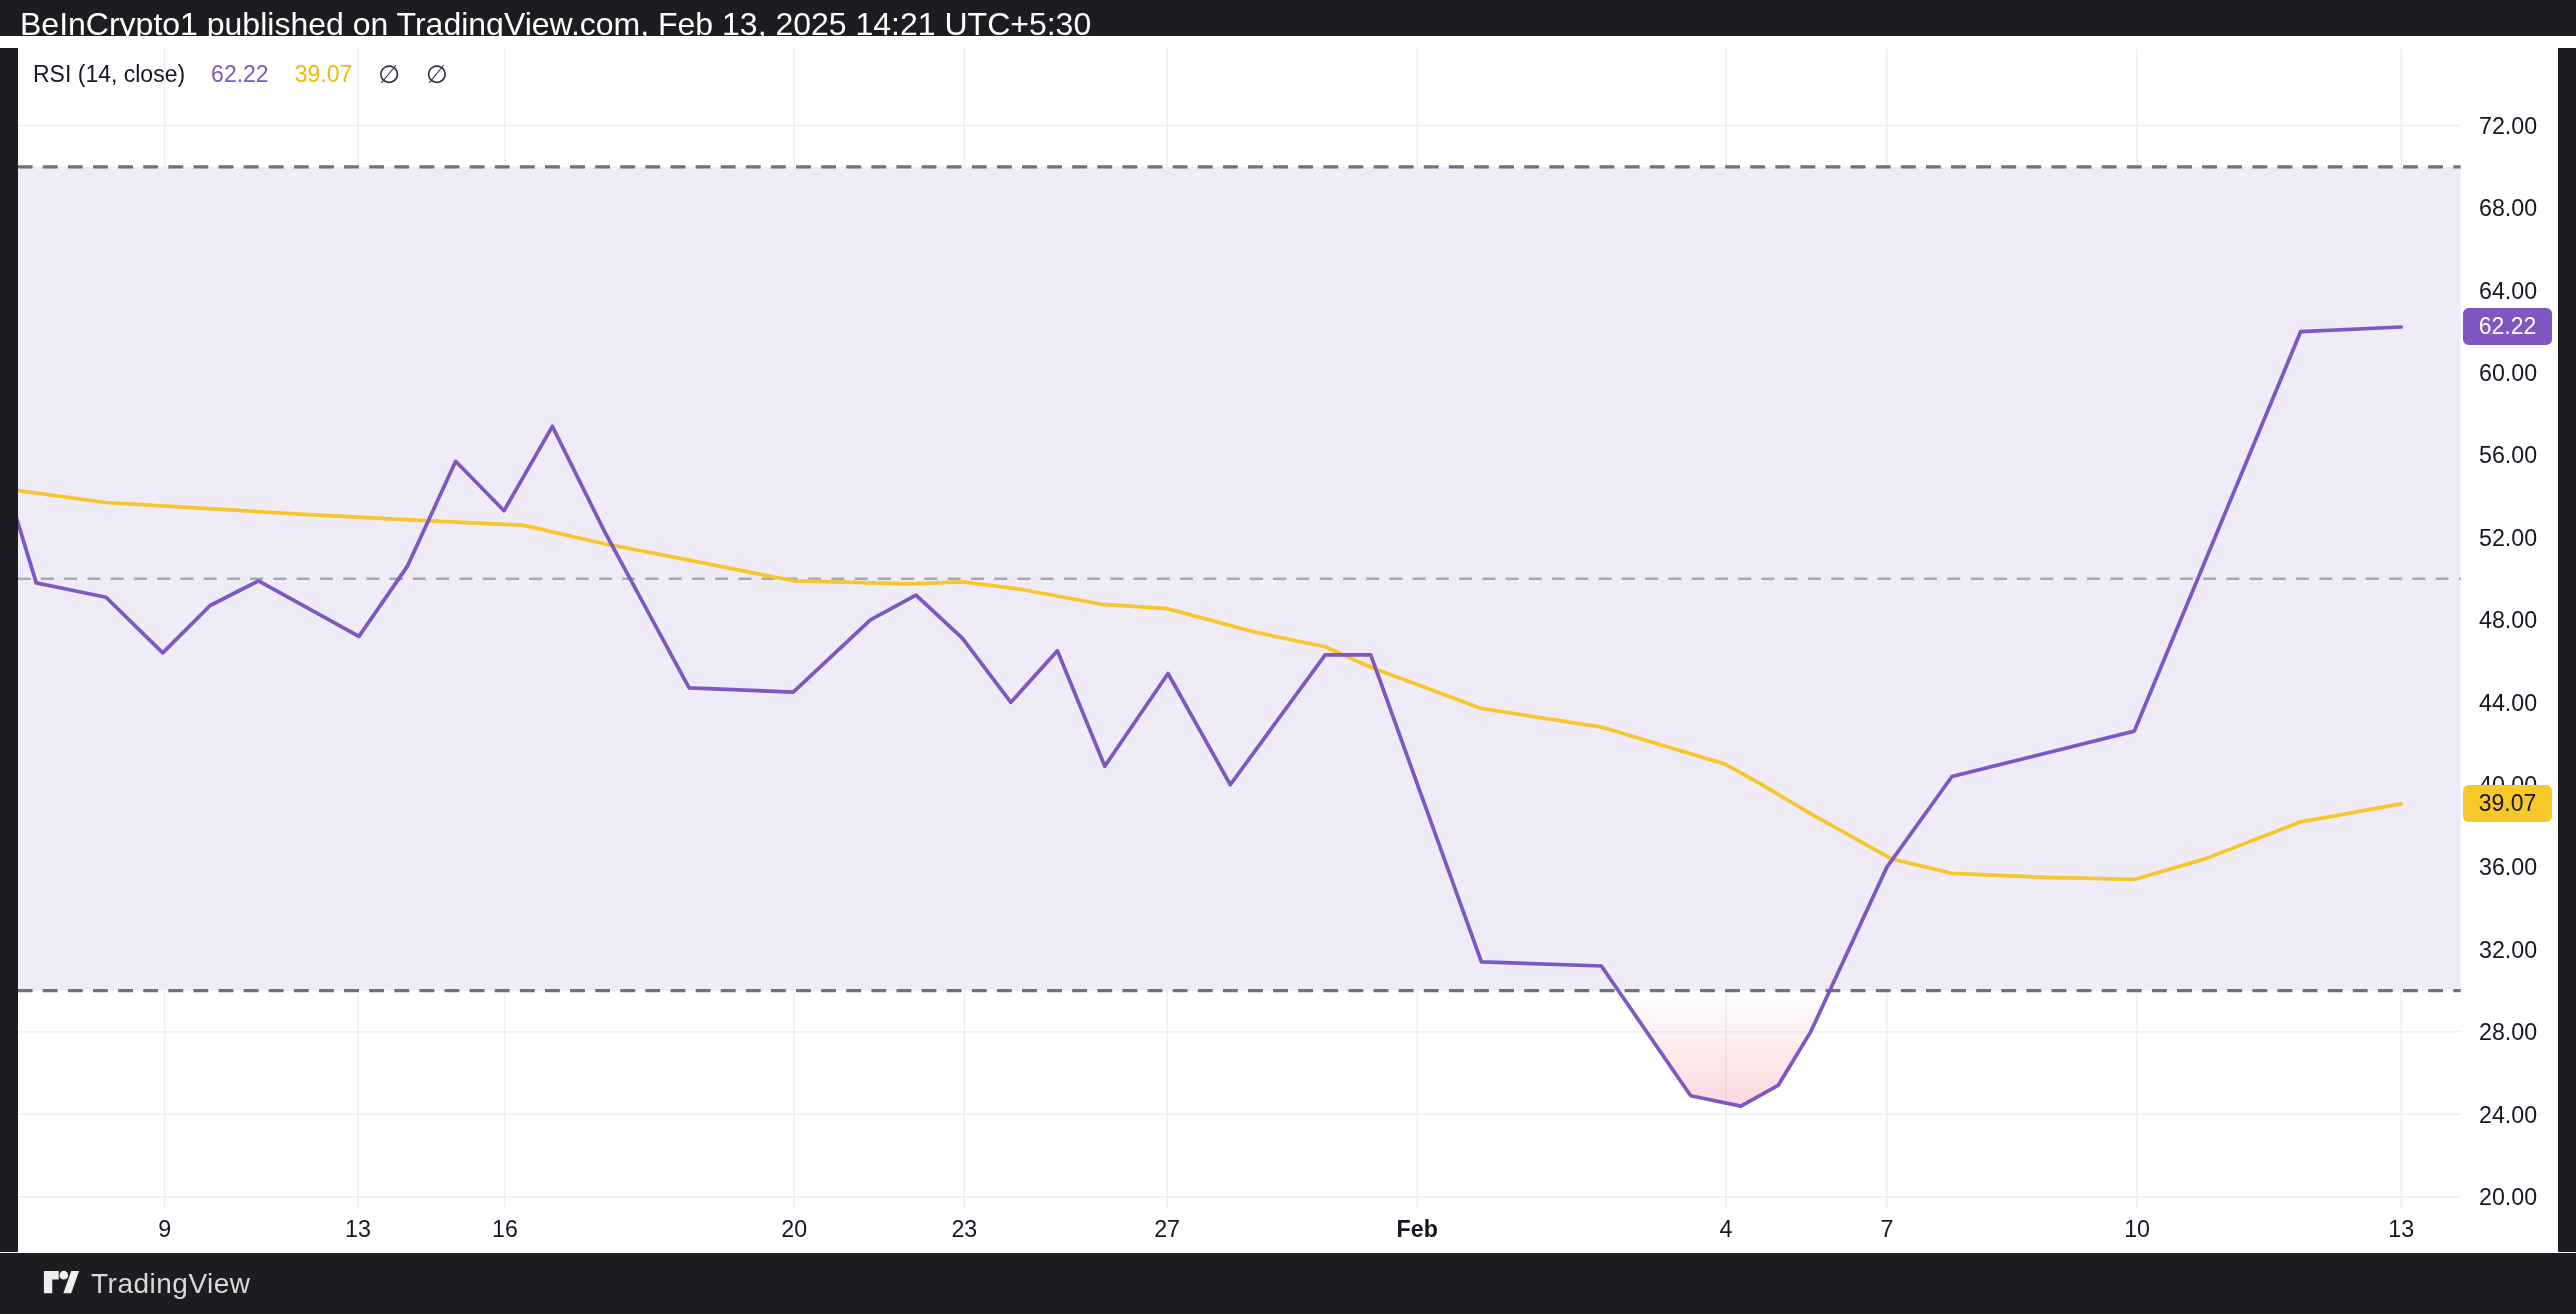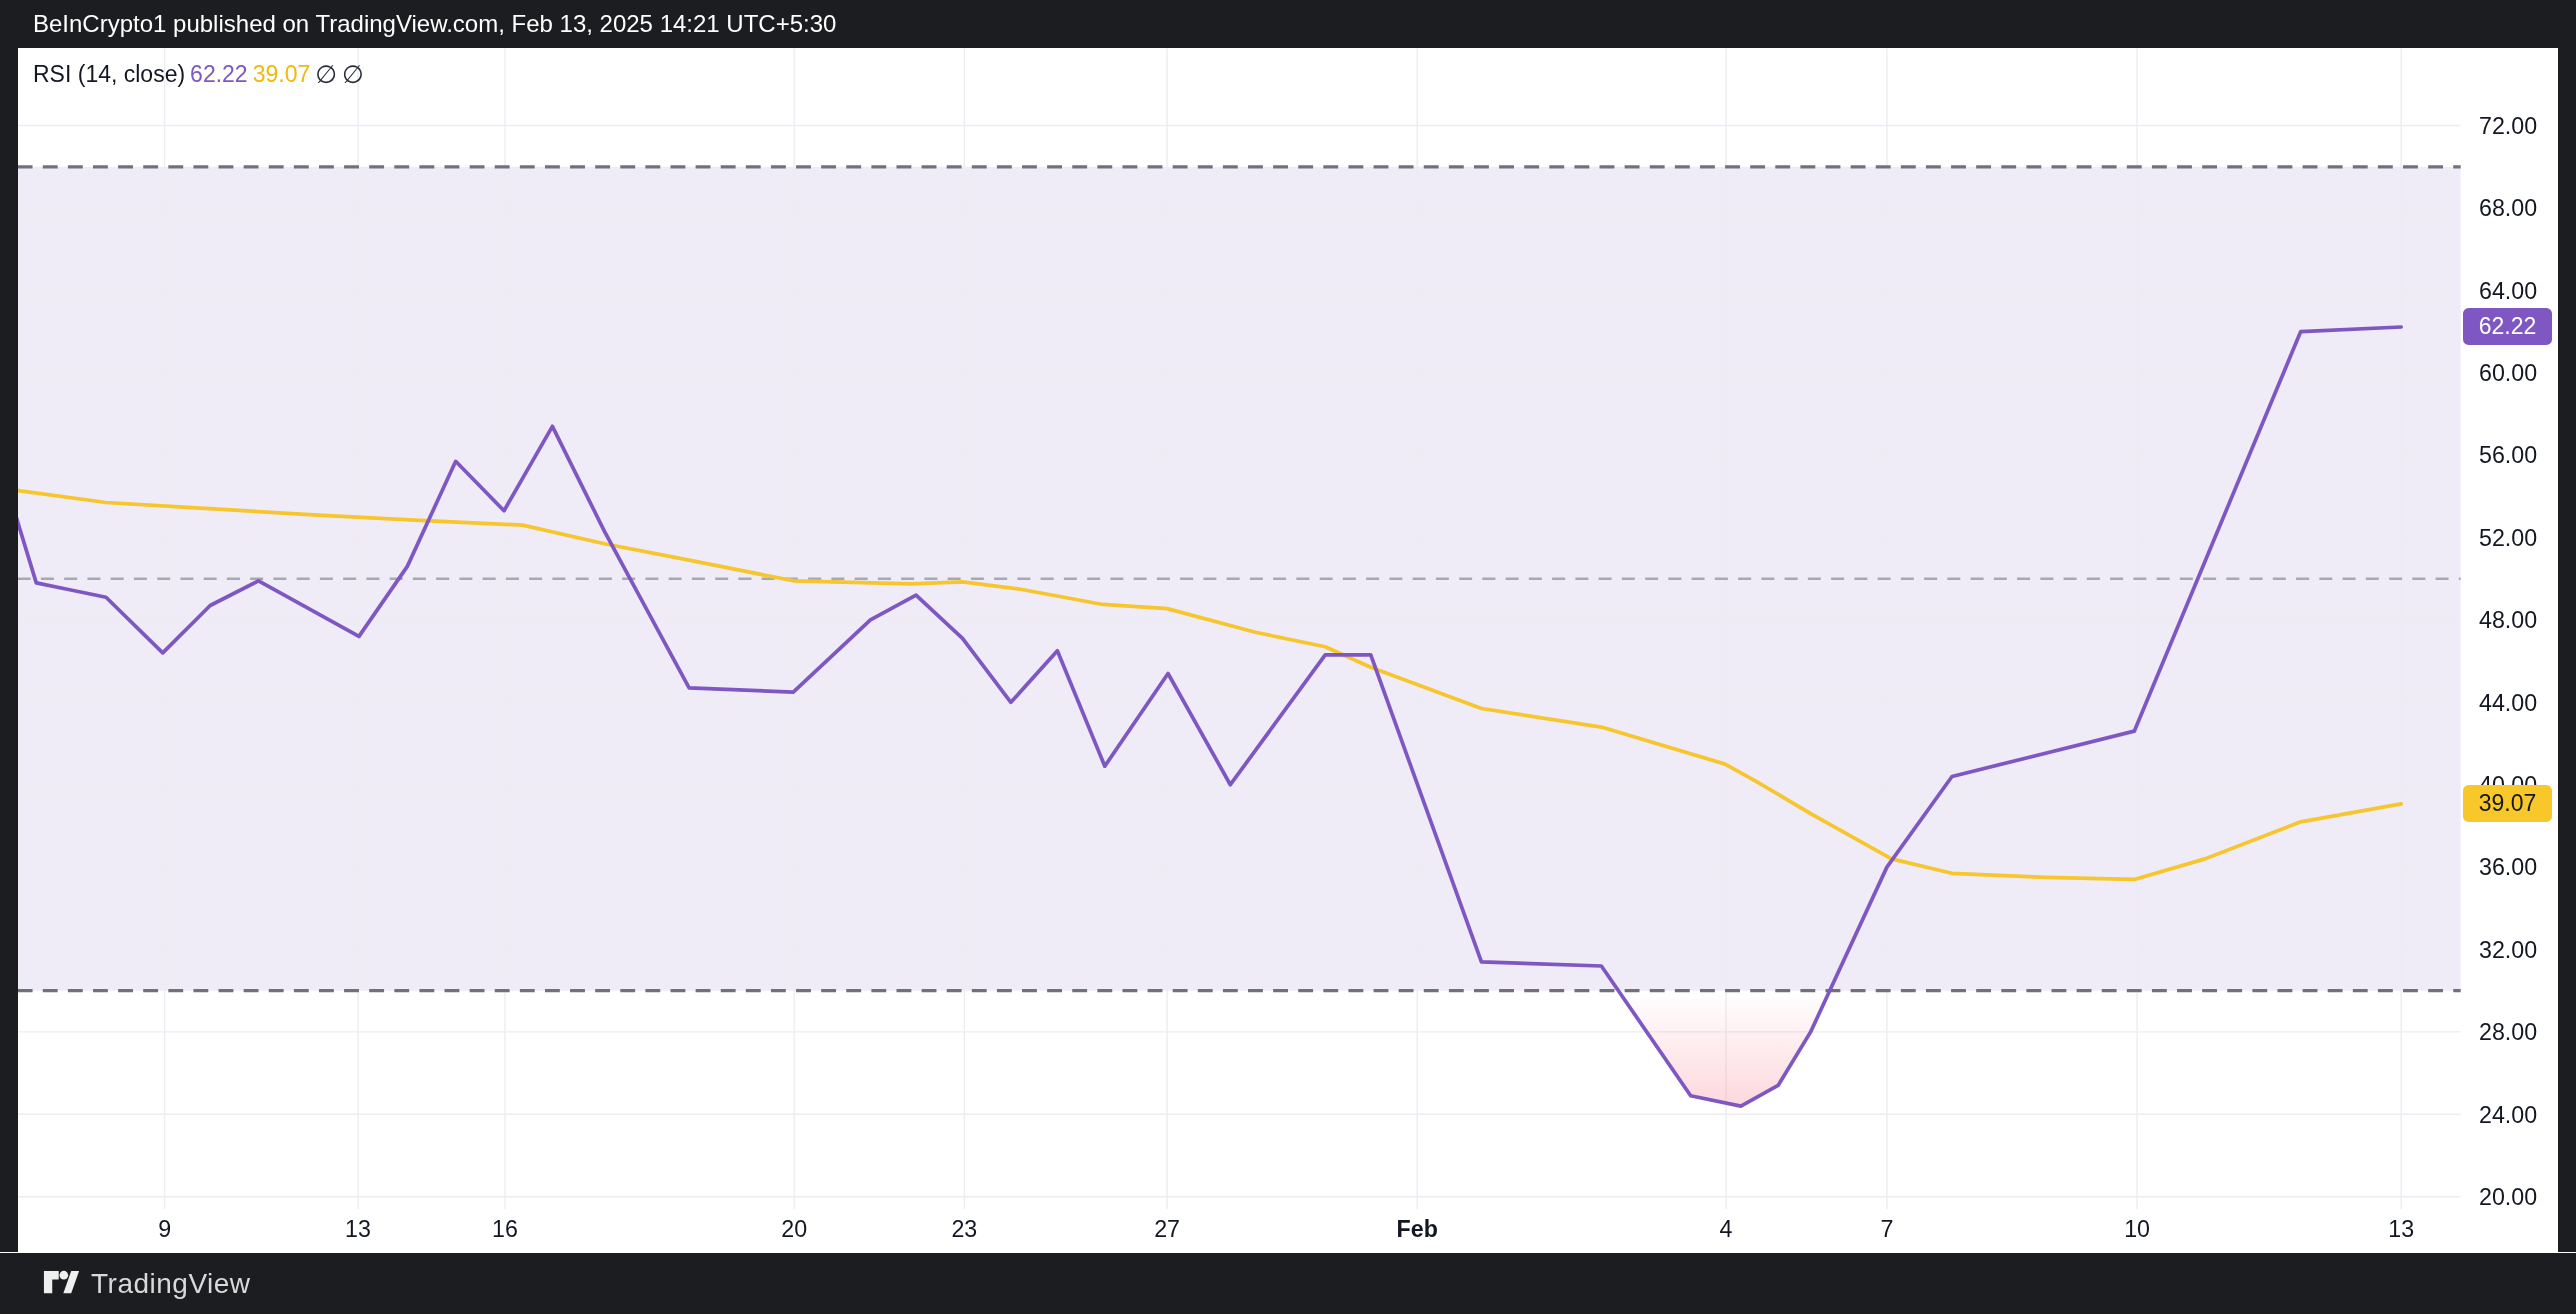--- a/index.html
+++ b/index.html
@@ -1,28 +1,28 @@
 <!DOCTYPE html>
 <html style="font-size:15px"><head>
 <meta charset="utf-8">
 <style>
   html,body{margin:0;padding:0;background:#ffffff;}
   body{width:2576px;height:1315px;position:relative;overflow:hidden;
        font-family:"Liberation Sans","DejaVu Sans",sans-serif;}
   .abs{position:absolute;}
   
-  .topbar{left:0;top:0;width:2576px;height:48px;background:#1c1d20;color:#ffffff;
-          font-size:24px;line-height:48px;padding-left:33px;box-sizing:border-box;white-space:nowrap;}
+  .topbar{left:0;top:0;width:2576px;height:36px;background:#1c1d20;color:#ffffff;
+          font-size:32px;line-height:48px;padding-left:20px;box-sizing:border-box;white-space:nowrap;}
   .leftstrip{left:0;top:48px;width:17.7px;height:1204px;background:#1c1d20;}
   .rightstrip{left:2558px;top:48px;width:17.7px;height:1204px;background:#1c1d20;}
   .botbar{left:0;top:1253px;width:2576px;height:62px;background:#1c1d20;display:flex;align-items:center;padding-left:12px;}
   .brand{color:#d9d9d9;font-size:28px;font-weight:500;margin-left:11px;letter-spacing:0.5px;}
   .logo{margin-left:31px;display:flex;align-items:center;}
   
-  .legend{left:33px;top:60px;display:flex;align-items:center;gap:5px;font-size:23px;color:#131722;}
+  .legend{left:33px;top:60px;display:flex;align-items:center;gap:26px;font-size:23px;color:#131722;}
   .legend .val-rsi{color:#7e57c2;}
   .legend .val-ma{color:#f0b90b;}
   .legend .eyeoff{color:#2a2e39;font-size:25px;cursor:pointer;}
   
   .badge{width:89px;height:37px;border-radius:5.6px;display:flex;align-items:center;justify-content:center;
          font-size:23px;left:2463px;}
   #chart-svg{left:0;top:0;}
 </style>
 </head>
 <body>

